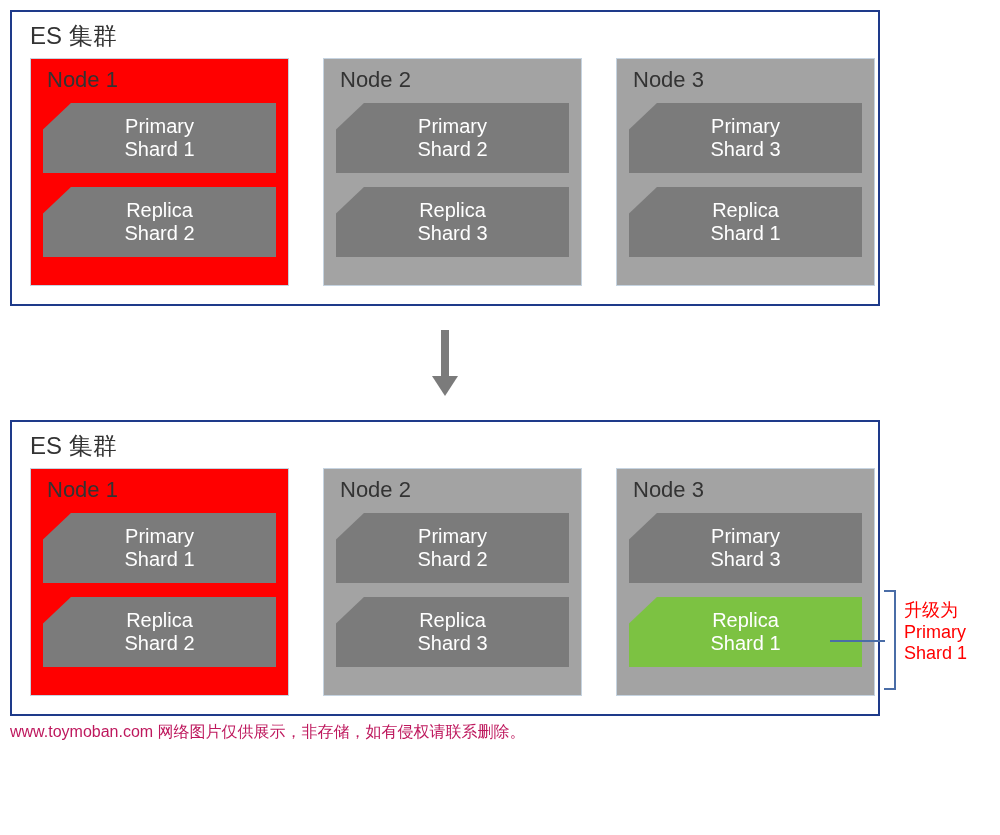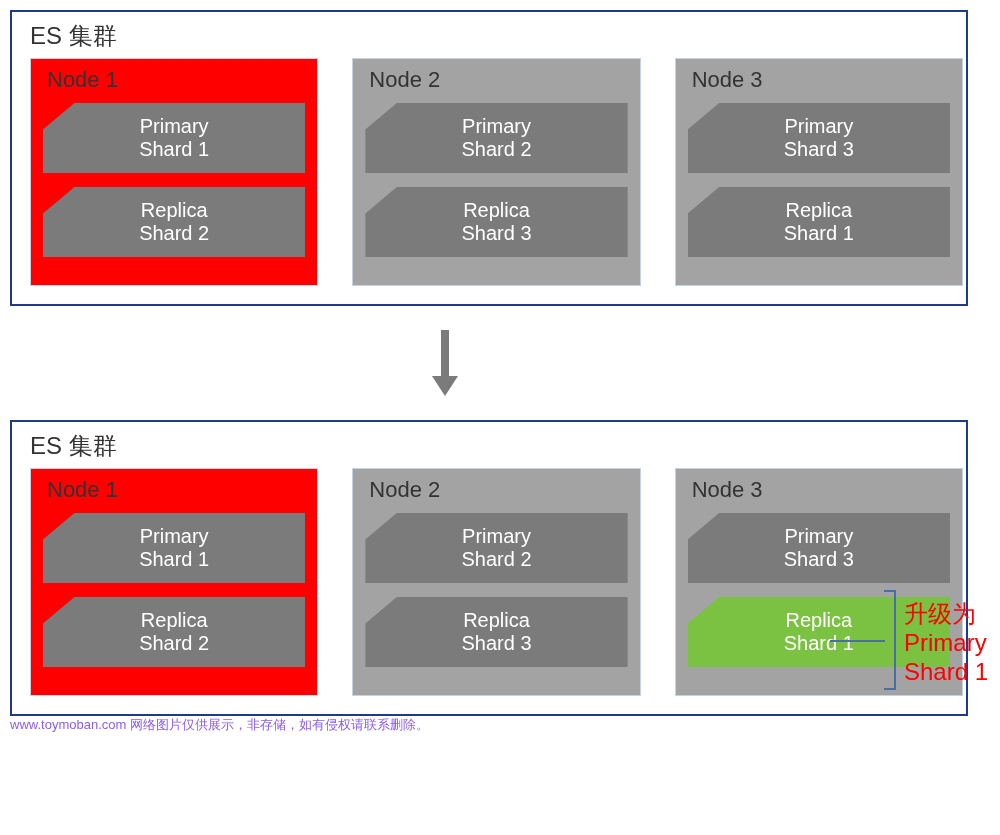--- a/index.html
+++ b/index.html
@@ -6,21 +6,21 @@
   body {
     margin: 0;
     padding: 10px;
     font-family: "Segoe UI", Arial, sans-serif;
     background: #ffffff;
     width: 1000px;
   }
   .cluster {
     border: 2px solid #1e3a8a;
     padding: 8px 3px 18px 18px;
-    width: 958px;
+    width: 870px;
     position: relative;
   }
   .cluster-title {
     font-size: 24px;
     color: #333;
     margin: 0 0 6px 0;
     font-weight: 400;
   }
   .nodes {
     display: flex;
@@ -64,39 +64,40 @@
   .arrow-down {
     width: 870px;
     display: flex;
     justify-content: center;
     margin: 22px 0;
   }
   .arrow-down svg { display:block; }
   .annotation {
     position: absolute;
     color: #ff0000;
-    font-size: 24px;
+    font-size: 18px;
     line-height: 1.2;
     text-align: left;
   }
   .bracket {
     position: absolute;
     border-top: 2px solid #4a6da7;
     border-right: 2px solid #4a6da7;
     border-bottom: 2px solid #4a6da7;
   }
   .connector {
     position: absolute;
     height: 2px;
     background: #4a6da7;
   }
   .stage { position: relative; }
   .watermark {
-    font-size: 13px;
-    color: #8b5cf6;
+    font-size: 16px;
+    color: #be185d;
+    margin-top: 6px;
     width: 870px;
   }
 </style>
 </head>
 <body>
 
 <div class="stage">
   <div class="cluster">
     <div class="cluster-title">ES 集群</div>
     <div class="nodes">

